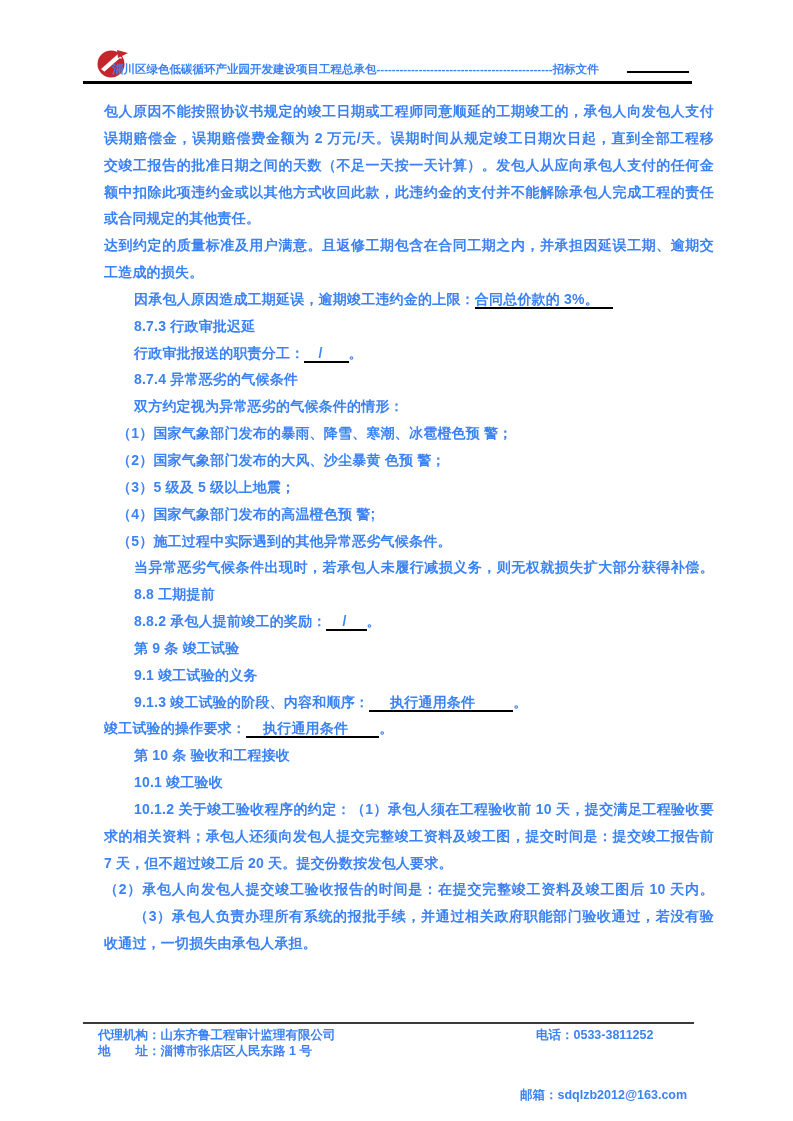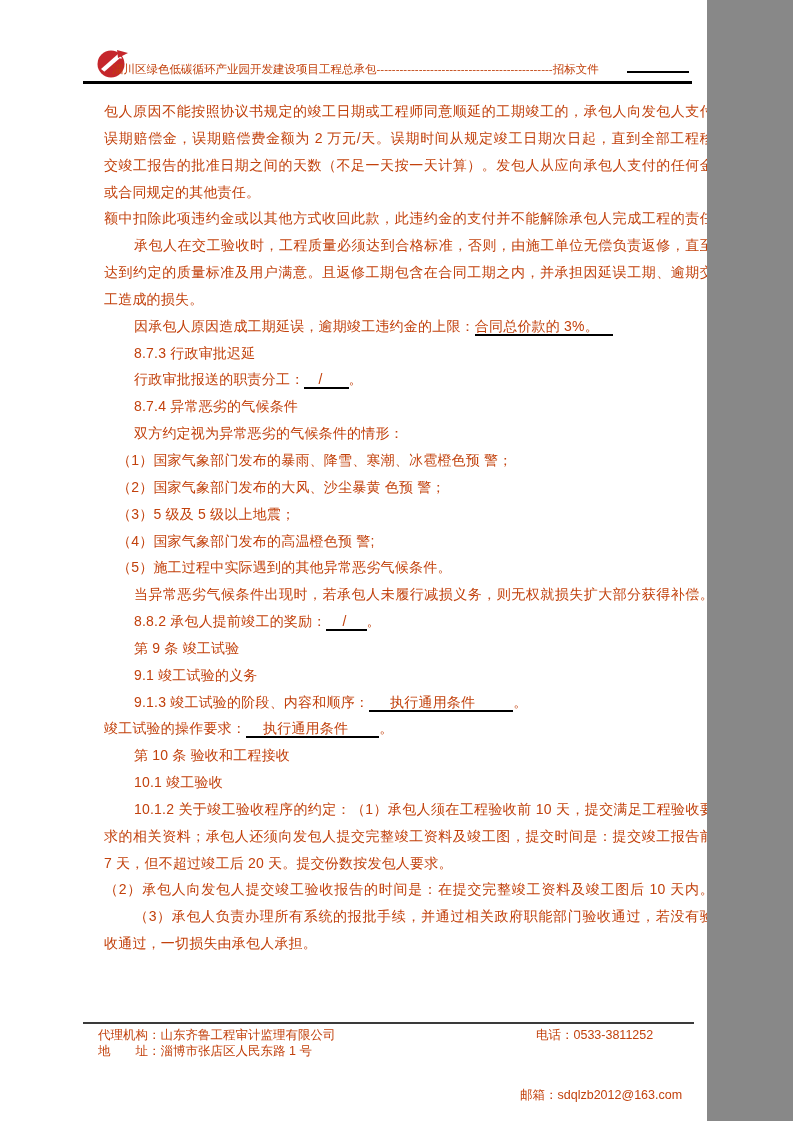--- a/index.html
+++ b/index.html
@@ -1,22 +1,22 @@
 <!DOCTYPE html>
 <html><head>
 <meta charset="utf-8">
 <style>
   html,body{margin:0;padding:0;background:#888;}
   #page{
     position:relative;
-    width:707px;height:1121px;
+    width:793px;height:1121px;
     background:#ffffff;
     font-family:"Liberation Sans","DejaVu Sans",sans-serif;
-    font-weight:400;
-    color:#c2410c;
+    font-weight:700;
+    color:#3b82f6;
     overflow:hidden;
   }
   
   #logo{position:absolute;left:94px;top:48px;width:40px;height:42px;}
   #header-title{
     position:absolute;left:112px;top:60px;width:500px;height:18px;
     font-size:11.5px;line-height:18px;white-space:pre;letter-spacing:0;
   }
   #header-right-line{position:absolute;left:627px;top:71px;width:62px;height:2px;background:#000;}
   #header-rule{position:absolute;left:83px;top:81px;width:609px;height:3px;background:#000;}
@@ -58,36 +58,36 @@
 
   <div id="header-title"><span>淄川区绿色低碳循环产业园开发建设项目工程总承包</span><span>----------------------------------------------</span><span>招标文件</span></div>
 
   <div id="header-right-line"></div>
   <div id="header-rule"></div>
 
   <div id="document-body">
       <div class="line full"><span>包人原因不能按照协议书规定的竣工日期或工程师同意顺延的工期竣工的，承包人向发包人支付</span></div>
       <div class="line full"><span>误期赔偿金，误期赔偿费金额为 2 万元/天。误期时间从规定竣工日期次日起，直到全部工程移</span></div>
       <div class="line full"><span>交竣工报告的批准日期之间的天数（不足一天按一天计算）。发包人从应向承包人支付的任何金</span></div>
+      <div class="line full"><span>额中扣除此项违约金或以其他方式收回此款，此违约金的支付并不能解除承包人完成工程的责任</span></div>
       <div class="line"><span>或合同规定的其他责任。</span></div>
-      <div class="line full"><span>额中扣除此项违约金或以其他方式收回此款，此违约金的支付并不能解除承包人完成工程的责任</span></div>
-      <div class="line indent full"><span>承包人在交工验收时，工程质量必须达到合格标准，否则，由施工单位无偿负责返修，直至</span></div>
       <div class="line full"><span>达到约定的质量标准及用户满意。且返修工期包含在合同工期之内，并承担因延误工期、逾期交</span></div>
       <div class="line"><span>工造成的损失。</span></div>
       <div class="line indent"><span>因承包人原因造成工期延误，逾期竣工违约金的上限：</span><span class="u" style="padding-right: 14px;">合同总价款的 3%。</span></div>
       <div class="line indent"><span>8.7.3 行政审批迟延</span></div>
       <div class="line indent"><span>行政审批报送的职责分工：</span><span class="u" style="padding-left: 14px; padding-right: 26px;">/</span><span>。</span></div>
       <div class="line indent"><span>8.7.4 异常恶劣的气候条件</span></div>
       <div class="line indent"><span>双方约定视为异常恶劣的气候条件的情形：</span></div>
       <div class="line list"><span>（1）国家气象部门发布的暴雨、降雪、寒潮、冰雹橙色预 警；</span></div>
       <div class="line list"><span>（2）国家气象部门发布的大风、沙尘暴黄 色预 警；</span></div>
       <div class="line list"><span>（3）5 级及 5 级以上地震；</span></div>
       <div class="line list"><span>（4）国家气象部门发布的高温橙色预 警;</span></div>
       <div class="line list"><span>（5）施工过程中实际遇到的其他异常恶劣气候条件。</span></div>
       <div class="line indent full"><span>当异常恶劣气候条件出现时，若承包人未履行减损义务，则无权就损失扩大部分获得补偿。</span></div>
+      <div class="line indent"><span>8.8 工期提前</span></div>
       <div class="line indent"><span>8.8.2 承包人提前竣工的奖励：</span><span class="u" style="padding-left: 16px; padding-right: 20px;">/</span><span>。</span></div>
       <div class="line indent"><span>第 9 条 竣工试验</span></div>
       <div class="line indent"><span>9.1 竣工试验的义务</span></div>
       <div class="line indent"><span>9.1.3 竣工试验的阶段、内容和顺序：</span><span class="u" style="padding-left: 21px; padding-right: 38px;">执行通用条件</span><span>。</span></div>
       <div class="line"><span>竣工试验的操作要求：</span><span class="u" style="padding-left: 17px; padding-right: 31px;">执行通用条件</span><span>。</span></div>
       <div class="line indent"><span>第 10 条 验收和工程接收</span></div>
       <div class="line indent"><span>10.1 竣工验收</span></div>
       <div class="line indent full"><span>10.1.2 关于竣工验收程序的约定：（1）承包人须在工程验收前 10 天，提交满足工程验收要</span></div>
       <div class="line full"><span>求的相关资料；承包人还须向发包人提交完整竣工资料及竣工图，提交时间是：提交竣工报告前</span></div>
       <div class="line"><span>7 天，但不超过竣工后 20 天。提交份数按发包人要求。</span></div>

